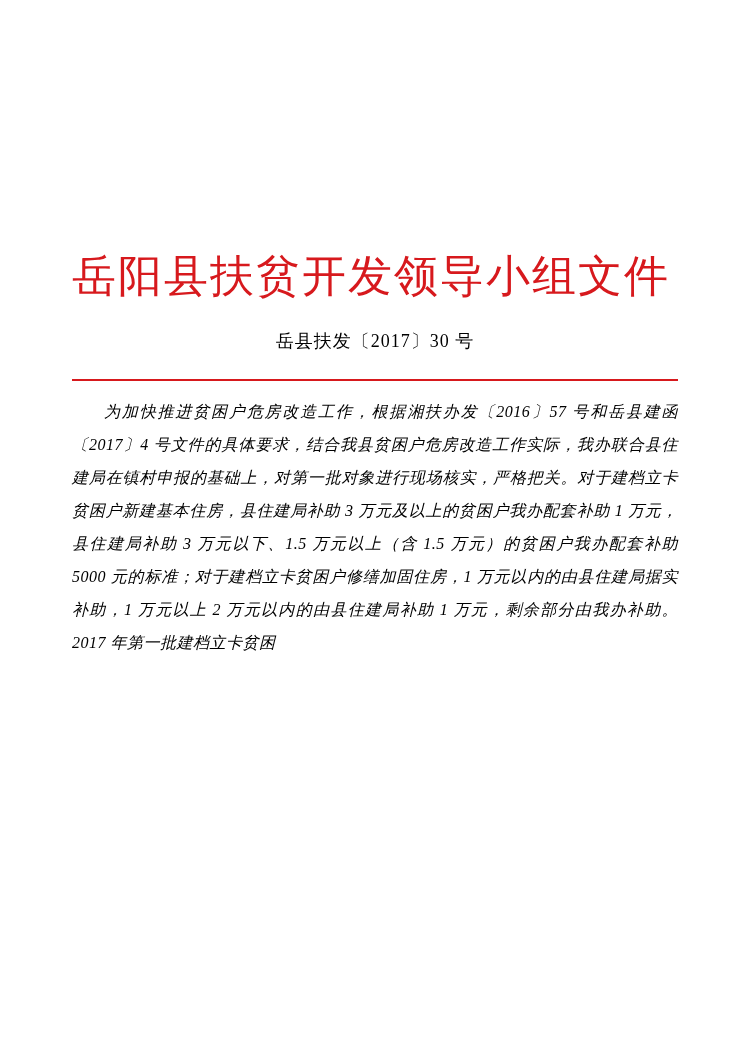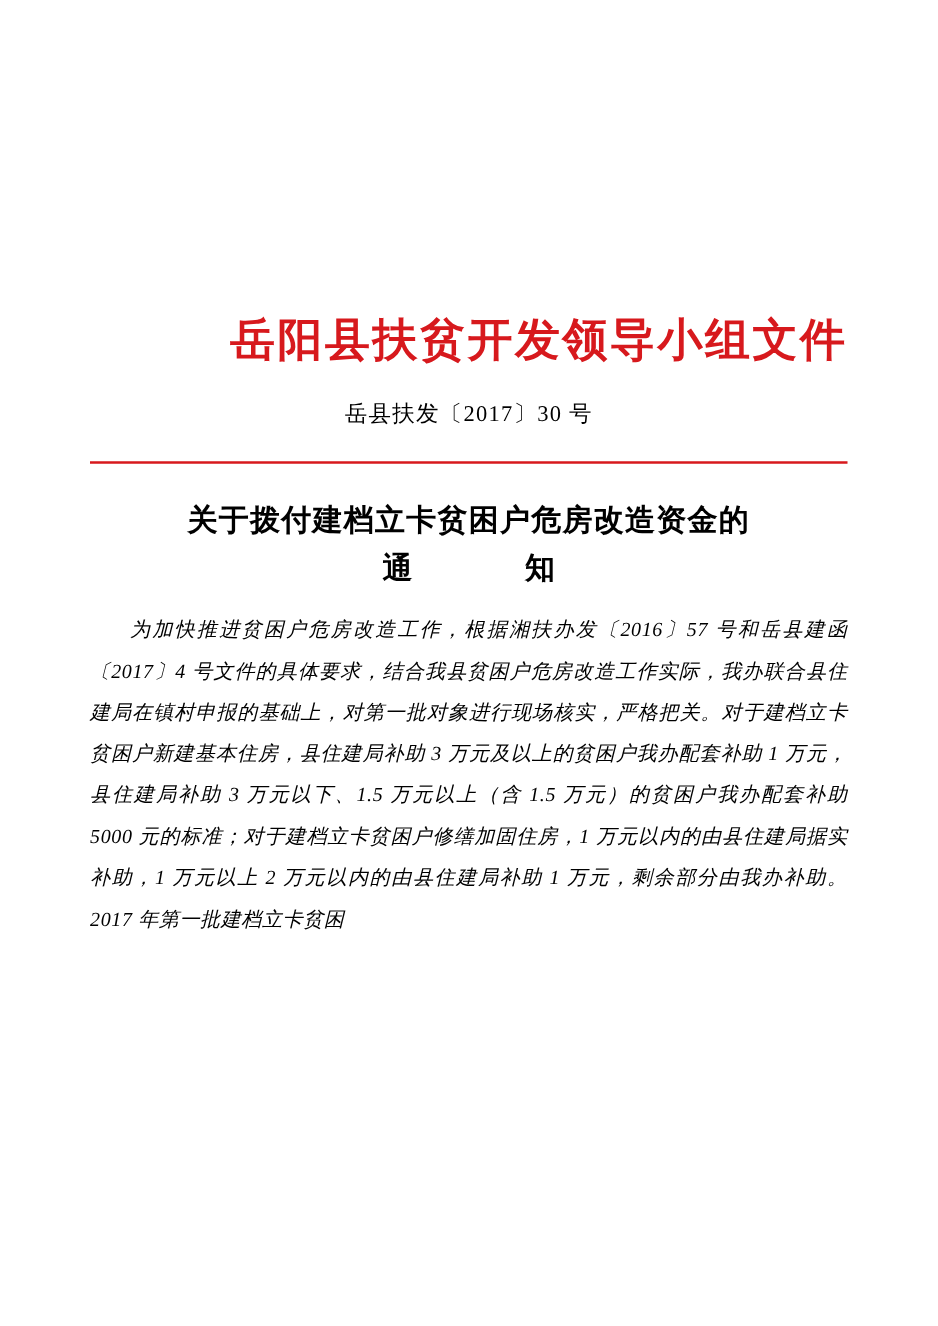--- a/index.html
+++ b/index.html
@@ -17,25 +17,25 @@
   }
   .page {
     width: 750px;
     height: 1061px;
     box-sizing: border-box;
     padding: 0 72px;
     position: relative;
   }
   .masthead {
     margin-top: 252px;
-    text-align: right;
+    text-align: left;
     color: #d7191d;
     font-family: "Liberation Serif", "DejaVu Serif", serif;
-    font-weight: bold;
-    font-size: 36px;
+    font-weight: normal;
+    font-size: 44px;
     letter-spacing: 2px;
     line-height: 1.15;
     white-space: nowrap;
   }
   .doc-number {
     margin-top: 26px;
     text-align: center;
     font-size: 18px;
     letter-spacing: 1px;
     color: #000;
@@ -80,21 +80,17 @@
 <body>
 
 <div class="page">
 
   <div class="masthead">岳阳县扶贫开发领导小组文件</div>
 
   <div class="doc-number">岳县扶发〔2017〕30 号</div>
 
   <div class="red-rule"></div>
 
-  <div class="title">
-    <span class="line1">关于拨付建档立卡贫困户危房改造资金的</span>
-    <span class="line2">通　　知</span>
-  </div>
 
 
   <div class="body-text">为加快推进贫困户危房改造工作，根据湘扶办发〔2016〕57 号和岳县建函〔2017〕4 号文件的具体要求，结合我县贫困户危房改造工作实际，我办联合县住建局在镇村申报的基础上，对第一批对象进行现场核实，严格把关。对于建档立卡贫困户新建基本住房，县住建局补助 3 万元及以上的贫困户我办配套补助 1 万元，县住建局补助 3 万元以下、1.5 万元以上（含 1.5 万元）的贫困户我办配套补助 5000 元的标准；对于建档立卡贫困户修缮加固住房，1 万元以内的由县住建局据实补助，1 万元以上 2 万元以内的由县住建局补助 1 万元，剩余部分由我办补助。2017 年第一批建档立卡贫困</div>
 
 </div>
 
 </body></html>

